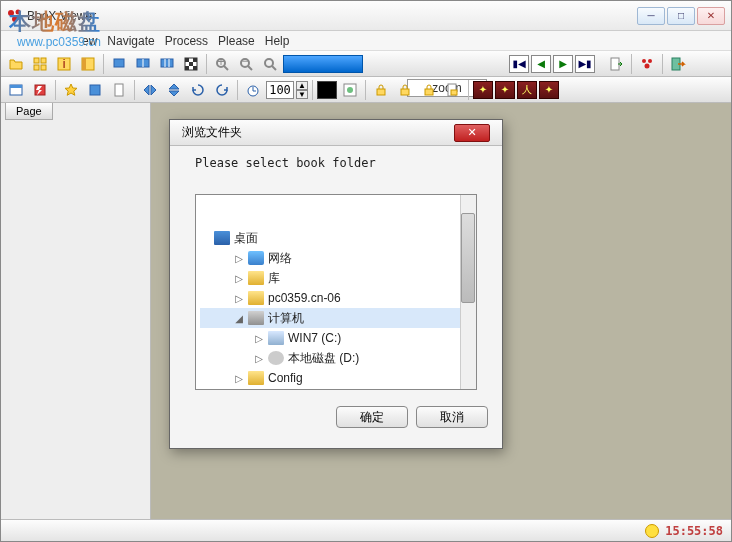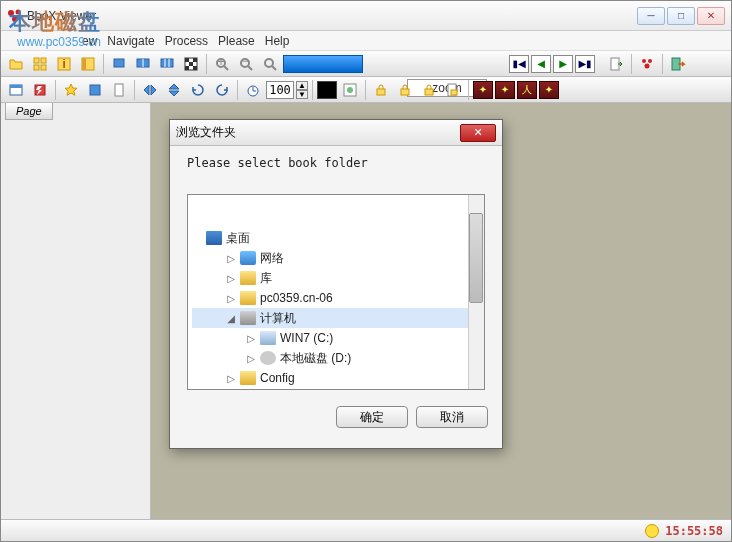--- a/index.html
+++ b/index.html
@@ -33,35 +33,35 @@
 .spin-wrap { display:flex; flex-direction:column; }
 .blackbox { width:20px; height:18px; background:#000; border:1px solid #444;}
 .redbox { width:20px; height:18px; background:linear-gradient(#8b2020,#5a1010); border:1px solid #300; display:flex; align-items:center; justify-content:center; color:#ff6; font-size:10px;}
 
 
 .navbtn { width:20px; height:18px; background:#fff; border:1px solid #888; display:flex; align-items:center; justify-content:center; color:#0a7a0a; font-size:10px; }
 .navbtn.blue { color:#005; }
 
 
 .main { display:flex; height: calc(100% - 30px - 20px - 26px - 26px - 22px); }
-.sidebar { width: 150px; background:#eee; border-right:1px solid #bbb;font-style:italic; }
+.sidebar { width: 150px; background:#eee; border-right:1px solid #bbb; }
 .side-tab { display:inline-block; padding:2px 10px; background:linear-gradient(#fff,#ddd); border:1px solid #aaa; border-top:none; margin-left:4px; font-size:11px;}
 .canvas { flex:1; background:#b8b5a2; position:relative; }
 
 
 .statusbar { height:22px; background:linear-gradient(#fdfdfd,#e4e4e4); border-top:1px solid #bbb; display:flex; align-items:center; justify-content:flex-end; padding:0 8px; gap:6px;}
 .clock-icon { width:14px; height:14px; border-radius:50%; background:#ffe040; border:1px solid #cc9900; position:relative;}
 .time-txt { color:#c04040; font-family:monospace; font-weight:bold; }
 
 
 .dialog { position:absolute; top:118px; left:168px; width:334px; height:330px; background:#f4f4f4; border:1px solid #666; box-shadow: 2px 4px 12px rgba(0,0,0,.35); z-index:100;}
-.dlg-title { height:26px; background:linear-gradient(#fcfcfc,#e4e4e4); border-bottom:1px solid #bbb; display:flex; align-items:center; padding:0 6px; }
+.dlg-title { height:26px; background:linear-gradient(#fcfcfc,#e4e4e4); border-bottom:1px solid #bbb; display:flex; align-items:center; padding:0 12px; }
 .dlg-title-txt { flex:1; font-family:"SimSun"; }
 .dlg-close { width:36px; height:18px; background:linear-gradient(#e06060,#c02020); border:1px solid #801010; border-radius:2px; color:#fff; display:flex; align-items:center; justify-content:center; font-size:11px;}
-.dlg-body { padding:10px 17px 6px; }
+.dlg-body { padding:10px 25px 6px; }
 .dlg-prompt { font-family:"SimSun",monospace; color:#222; margin-bottom:24px; }
 .tree { border:1px solid #888; background:#fff; height:196px; position:relative; padding:6px 4px; overflow:hidden;}
 .tree-scrollbar { position:absolute; right:0; top:0; width:16px; height:100%; background:#f0f0f0; border-left:1px solid #ccc;}
 .tree-thumb { position:absolute; right:1px; top:18px; width:14px; height:90px; background:linear-gradient(#ddd,#bbb); border:1px solid #999; border-radius:2px;}
 .tree ul { list-style:none; }
 .tree-row { display:flex; align-items:center; height:20px; font-family:"SimSun",monospace; color:#222; gap:4px; }
 .expander { width:10px; text-align:center; color:#666; font-size:10px; }
 .t-icon { width:16px; height:14px; display:inline-flex; align-items:center; justify-content:center; font-size:11px;}
 .ic-desktop { background:linear-gradient(#4a90d9,#2a60a9); border-radius:1px; color:#fff;}
 .ic-network { background:linear-gradient(#6ec0ff,#3a80cc); border-radius:2px;}

